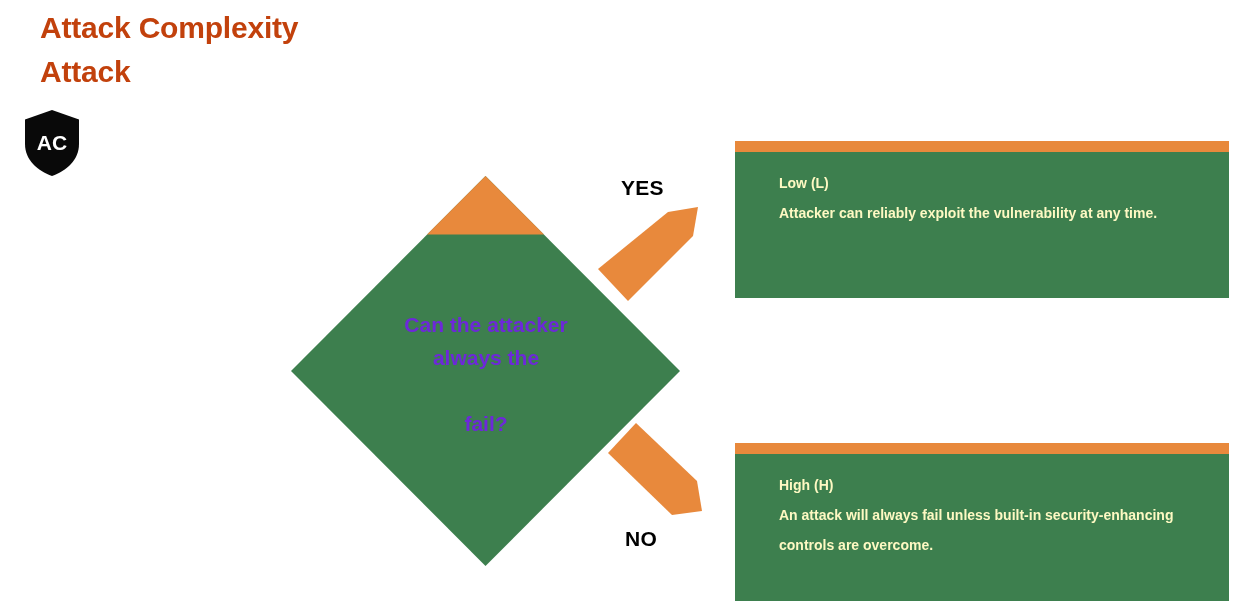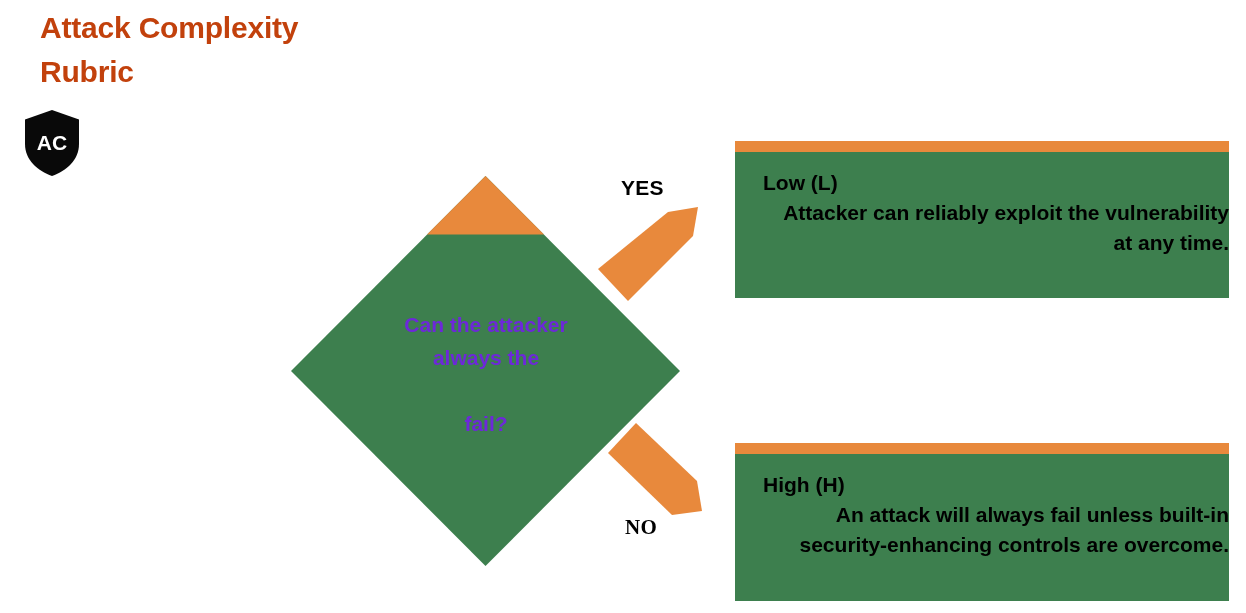--- a/index.html
+++ b/index.html
@@ -84,50 +84,50 @@
   
   .branch-label {
     position: absolute;
     font-size: 21px;
     font-weight: bold;
     color: #000000;
     letter-spacing: 0.3px;
     margin-left: 33px;
   }
   #label-yes { left: 588px; top: 176px; }
-  #label-no  { left: 592px; top: 515px; font-family: Liberation Serif, serif; }
+  #label-no  { left: 592px; top: 527px; }
 
   
   .outcome-card {
     position: absolute;
     left: 735px;
     width: 494px;
     background: #3D7F4E;
     border-top: 11px solid #E8893C;
     box-sizing: border-box;
   }
   #card-low  { top: 141px; height: 157px; }
   #card-high { top: 443px; height: 158px; }
 
   .outcome-body {
-    padding: 16px 0 0 28px;
-    color: #000000;
-    font-size: 21px;
+    padding: 16px 0 0 44px;
+    color: #fef9c3;
+    font-size: 14px;
     font-weight: bold;
     line-height: 30px;
   }
   .outcome-heading { display: block; }
-  .outcome-desc { display: block; text-align: right; }
+  .outcome-desc { display: block; }
 </style>
 </head>
 <body>
 
 <div id="page-title">
   <span class="t-line">Attack Complexity</span>
-  <span class="t-line">Rubric</span>
+  <span class="t-line">Attack</span>
 </div>
 
 <div id="shield-badge">
   <svg width="70" height="78" viewBox="0 0 70 78">
     <path d="M35 2 L66 13 L66 40 C66 58 52 70 35 76 C18 70 4 58 4 40 L4 13 Z" fill="#ffffff"></path>
     <path d="M35 6 L62 15.5 L62 40 C62 56 49.5 66.6 35 72 C20.5 66.6 8 56 8 40 L8 15.5 Z" fill="#090909"></path>
     <text class="badge-text" x="35" y="46" text-anchor="middle">AC</text>
   </svg>
 </div>
 

